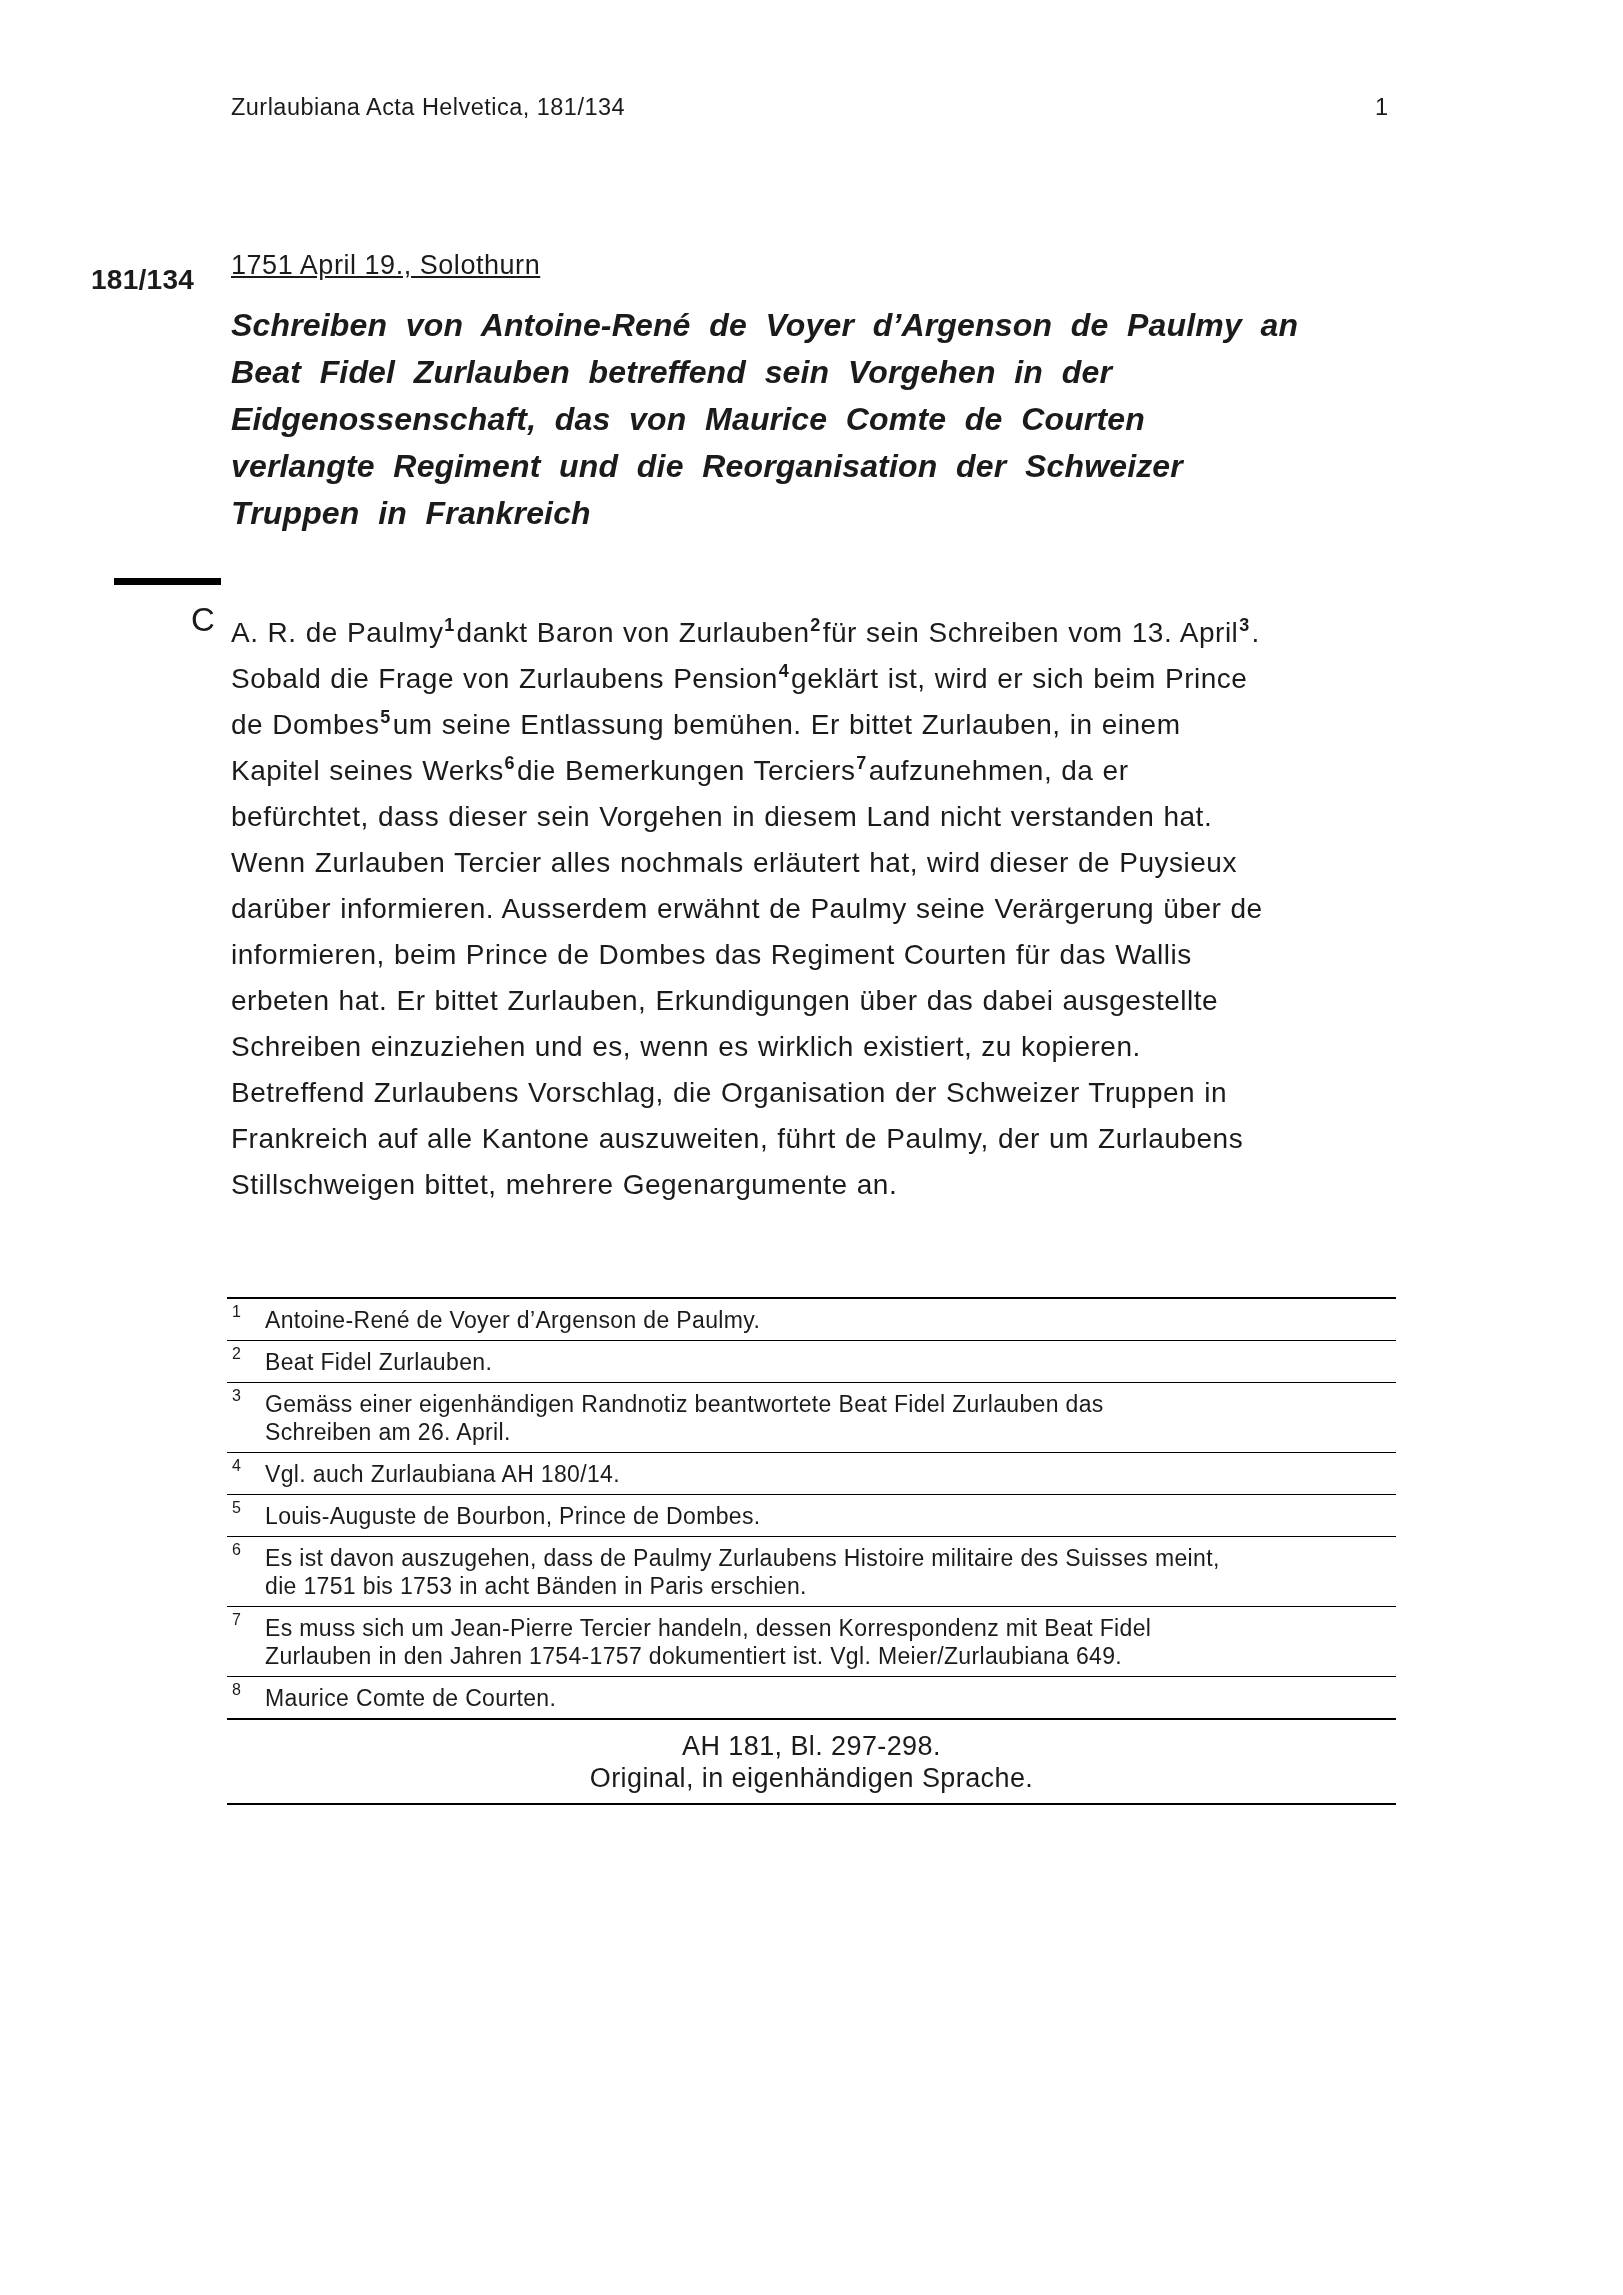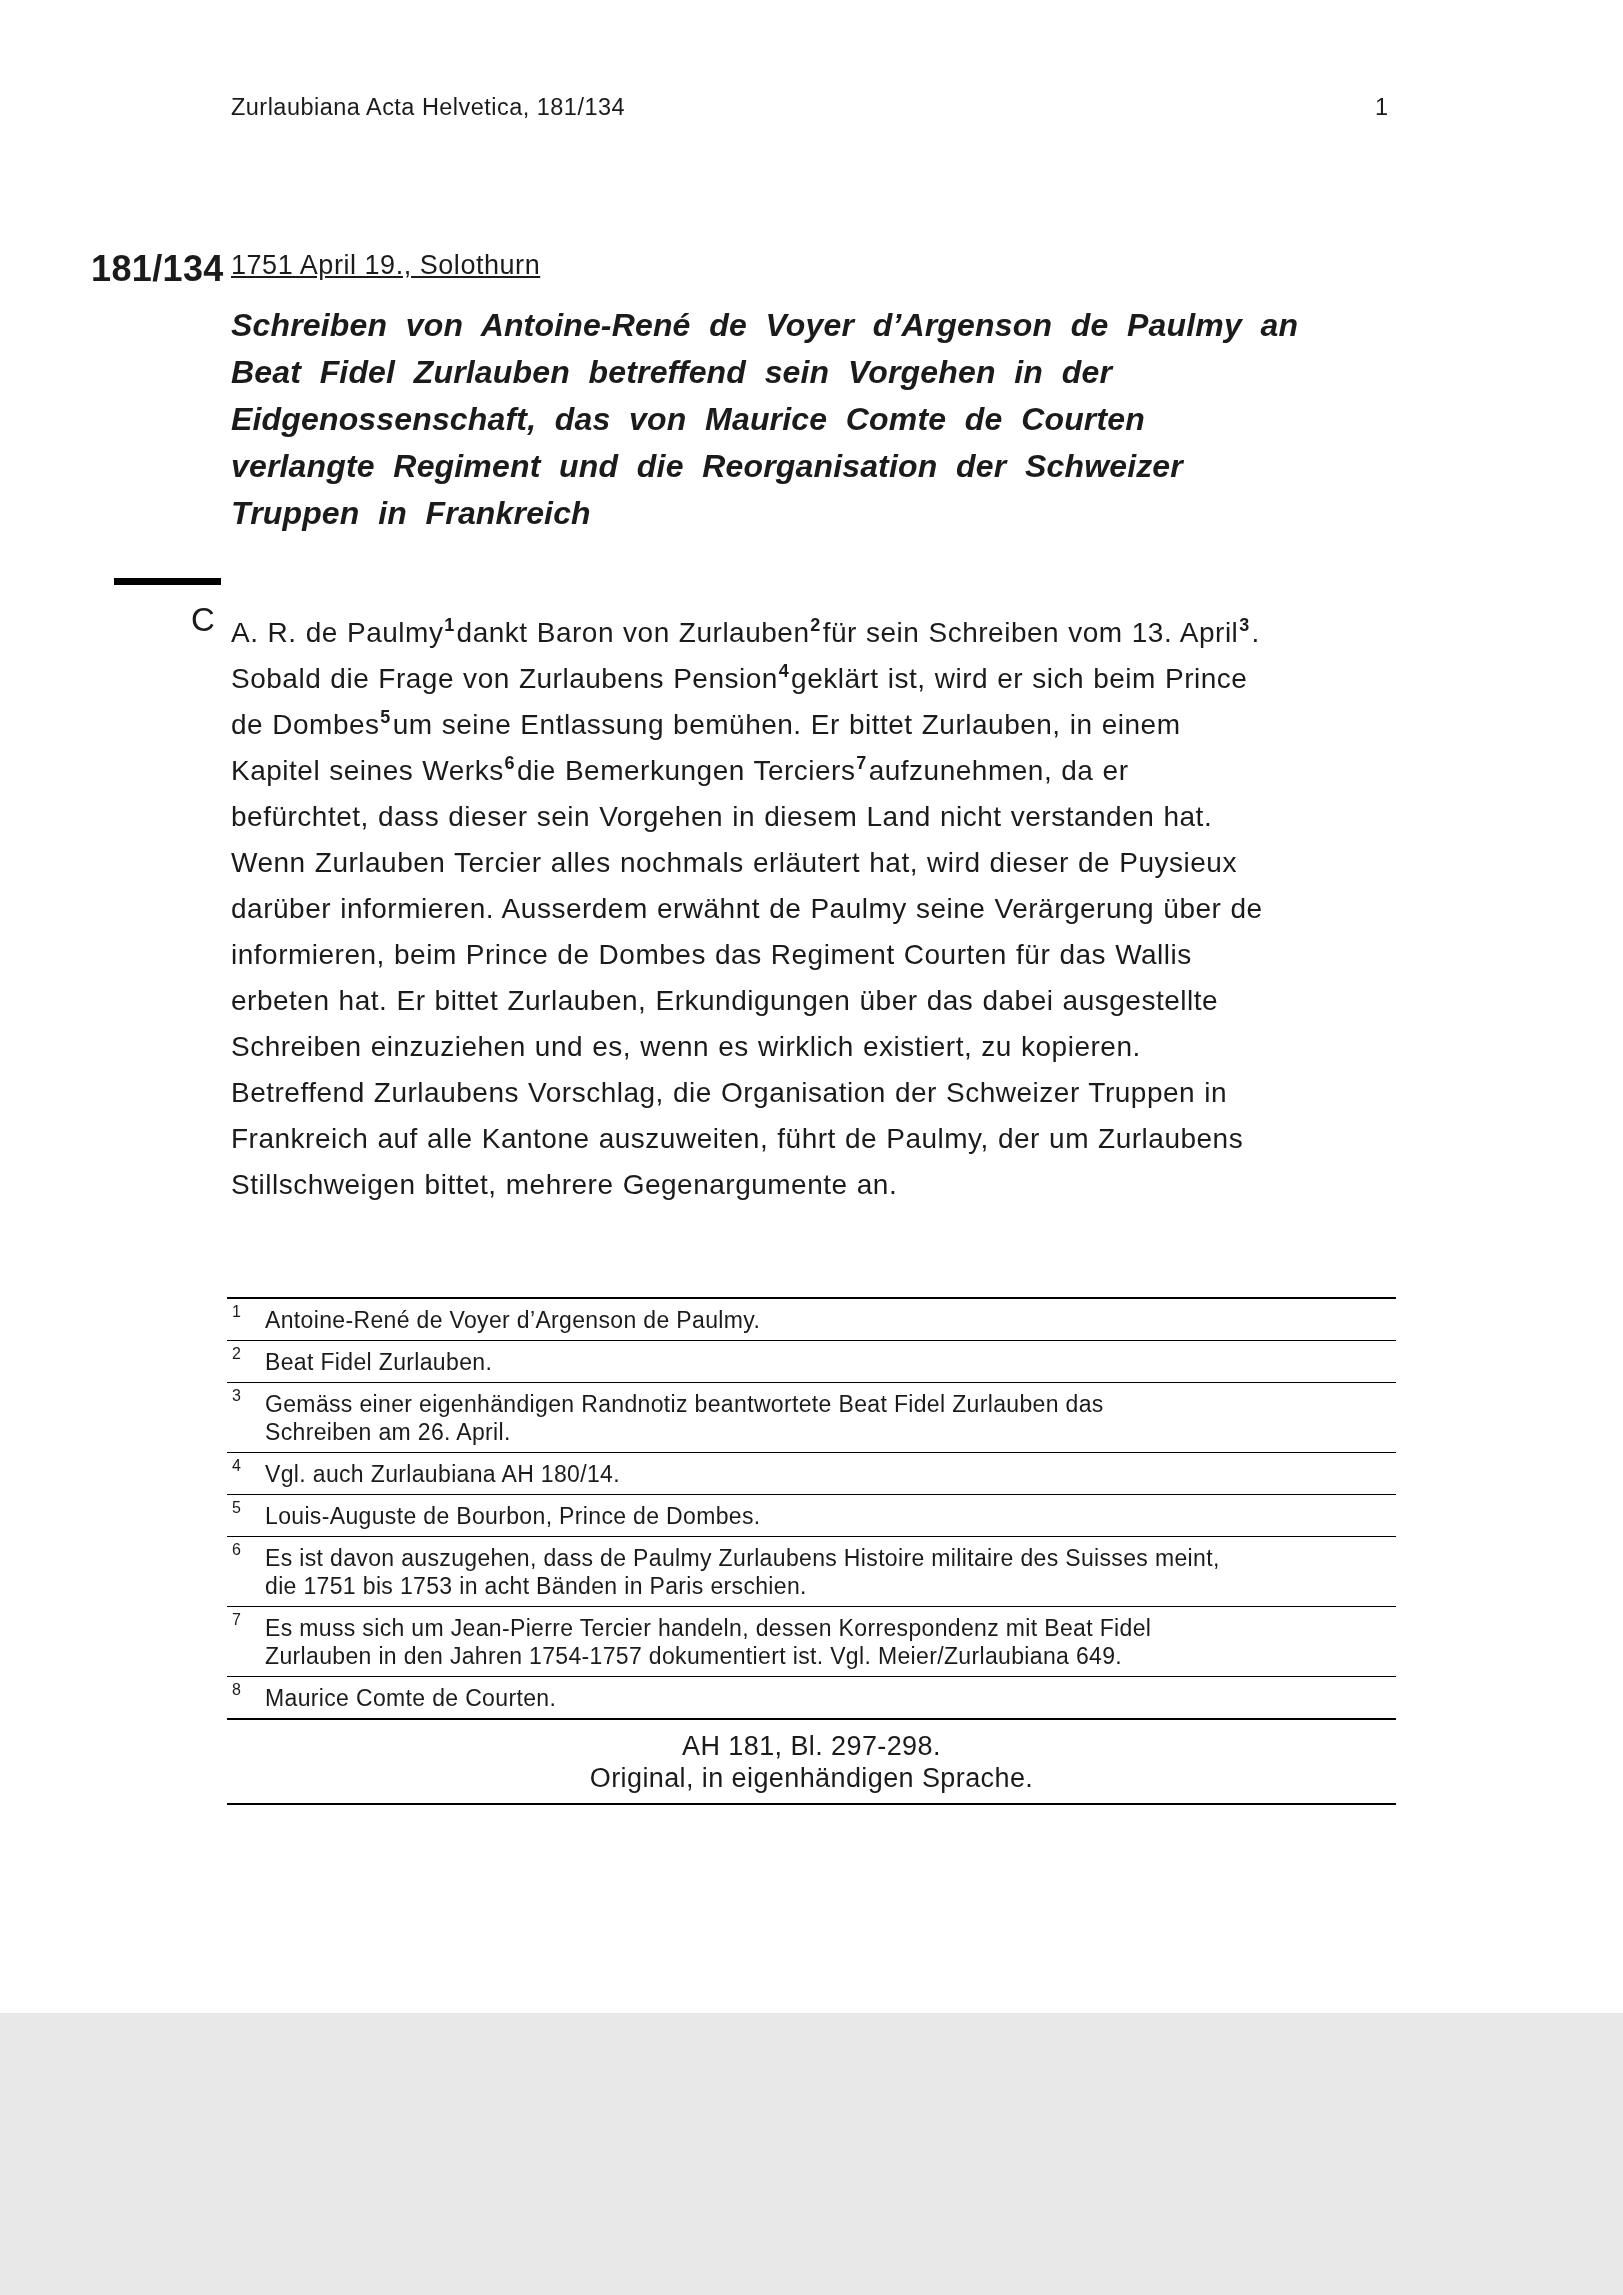--- a/index.html
+++ b/index.html
@@ -4,41 +4,41 @@
 <style>
   :root {
     --color-text: #1b1b1b;
     --color-background: #ffffff;
     --color-rule: #000000;
   }
   html, body { margin: 0; padding: 0; background: #e8e8e8; }
   .page {
     position: relative;
     width: 1623px;
-    height: 2013px;
+    height: 2295px;
     background: var(--color-background);
     font-family: "Liberation Sans", sans-serif;
     color: var(--color-text);
     overflow: hidden;
   }
 
   
   .header-left {
     position: absolute; left: 231px; top: 94px;
     font-size: 23.5px; letter-spacing: 0.02em; white-space: nowrap;
   }
   .header-page {
     position: absolute; left: 1323px; top: 94px; width: 65px;
     font-size: 23.5px; text-align: right;
   }
 
   
   .regest-number {
-    position: absolute; left: 91px; top: 248px;
-    font-size: 36px; font-weight: 700; letter-spacing: 0.01em; white-space: nowrap;
+    position: absolute; left: 91px; top: 264px;
+    font-size: 28px; font-weight: 700; letter-spacing: 0.01em; white-space: nowrap;
   }
   .regest-dateline {
     position: absolute; left: 231px; top: 250px;
     font-size: 27px; letter-spacing: 0.02em; white-space: nowrap; text-decoration: underline;
   }
 
   
   .title-block { position: absolute; left: 231px; top: 302px; width: 1161px; font-style: italic; }
   .title-line {
     height: 47px; line-height: 47px;

